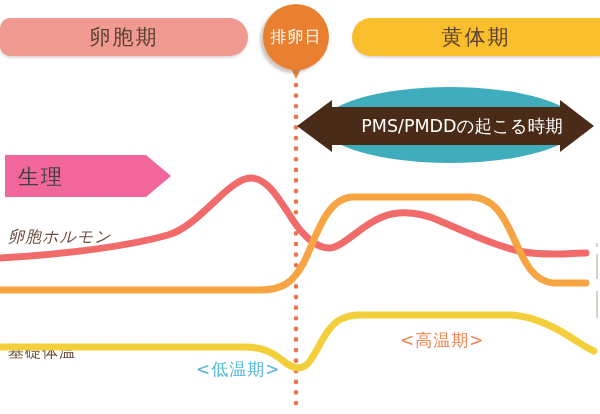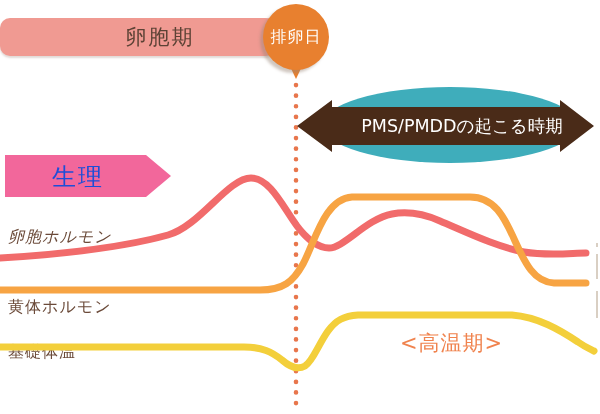--- a/index.html
+++ b/index.html
@@ -10,43 +10,42 @@
   #stage svg{position:absolute;left:0;top:0;z-index:1;}
   .ov{position:absolute;z-index:2;}
   .banner{
     height:38px;line-height:38px;text-align:center;
     font-size:21px;color:#5C4235;letter-spacing:2px;
   }
   .banner-left{
     left:0;top:18px;width:248px;background:#F09A92;
     border-radius:10px 19px 19px 10px;
     box-shadow:0 2px 2px rgba(170,150,140,.35);
-    padding-left:36px;
   }
   .banner-right{
     left:352px;top:18px;width:248px;background:#F8BE2B;
     border-radius:19px 0 0 19px;
     box-shadow:0 2px 2px rgba(170,150,140,.35);
   }
   .badge{
     left:263px;top:4px;width:66px;height:66px;border-radius:50%;
     background:#E8802F;color:#fff;font-size:16px;letter-spacing:1px;
     display:flex;align-items:center;justify-content:center;
     box-shadow:-3px 3px 3px rgba(150,130,115,.45);
   }
   .pms-text{
     left:326px;top:108px;width:272px;height:37px;line-height:37px;
     text-align:center;color:#fff;font-size:17.5px;
   }
   .mens-text{
     left:18px;top:163px;width:120px;height:28px;line-height:28px;
-    text-align:center;font-size:24px;color:#1d4ed8;letter-spacing:2px;
+    font-size:21px;color:#404040;letter-spacing:2px;
   }
   .curve-label{position:absolute;font-size:16px;color:#6B4A39;letter-spacing:1px;}
-  .temp-label{position:absolute;font-size:21px;letter-spacing:1px;}
+  .temp-label{position:absolute;font-size:17px;letter-spacing:1px;}
   .low-temp{left:196px;top:358px;color:#54B7D8;}
   .high-temp{left:400px;top:329px;color:#F0834E;}
 </style>
 </head>
 <body>
 
 <div id="stage">
 
   <svg width="600" height="414" viewBox="0 0 600 414">
 
@@ -91,27 +90,28 @@
       <line x1="597" y1="243" x2="597" y2="247" stroke-width="2"></line>
       <line x1="597" y1="254" x2="597" y2="279" stroke-width="2"></line>
       <line x1="597" y1="291" x2="597" y2="318" stroke-width="2"></line>
     </g>
   </svg>
 
   <div class="ov banner banner-left">卵胞期</div>
 
   <div class="ov badge">排卵日</div>
 
+  <div class="ov banner banner-right">黄体期</div>
 
   <div class="ov pms-text">PMS/PMDDの起こる時期</div>
 
   <div class="ov mens-text">生理</div>
 
   <div class="curve-label" style="left:8px;top:227px;font-style:italic;">卵胞ホルモン</div>
 
-  <div class="curve-label" style="left:8px;top:297px;">黄体ホルモン</div>
 
   <div class="curve-label" style="left:8px;top:342px;">基礎体温</div>
 
+  <div class="temp-label low-temp">&lt;低温期&gt;</div>
 
   <div class="temp-label high-temp">&lt;高温期&gt;</div>
 
 </div>
 
 </body></html>

